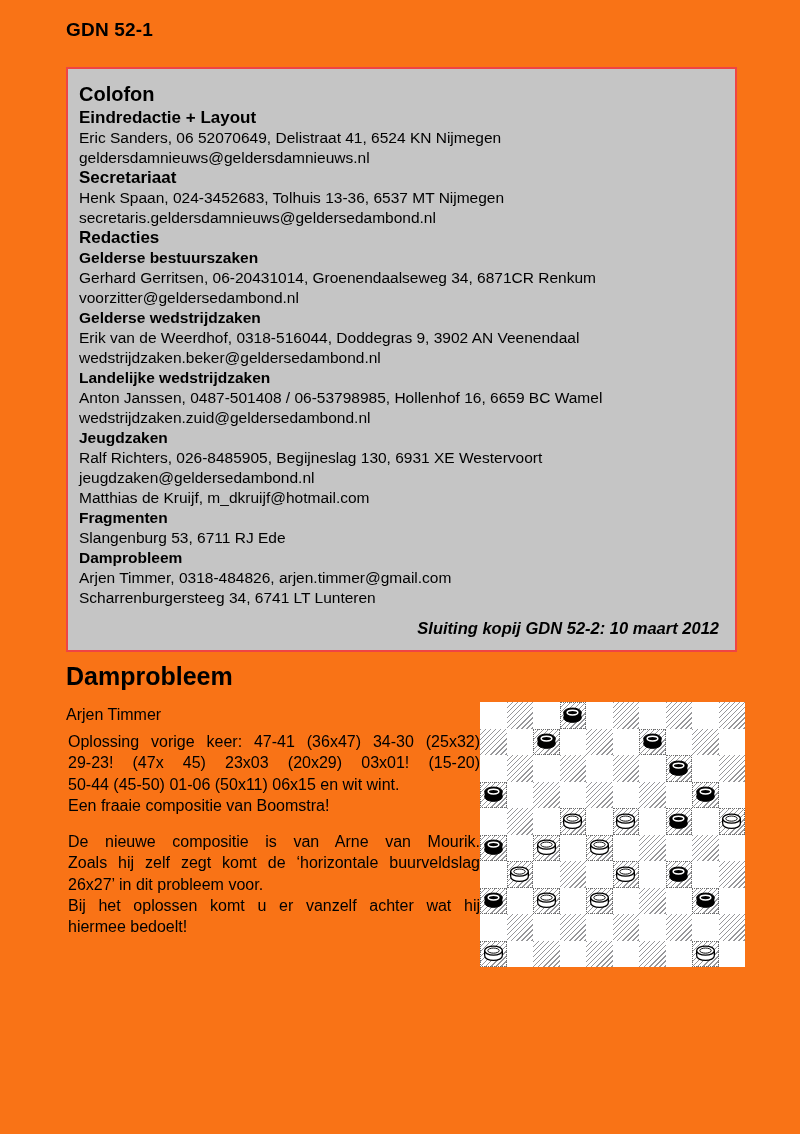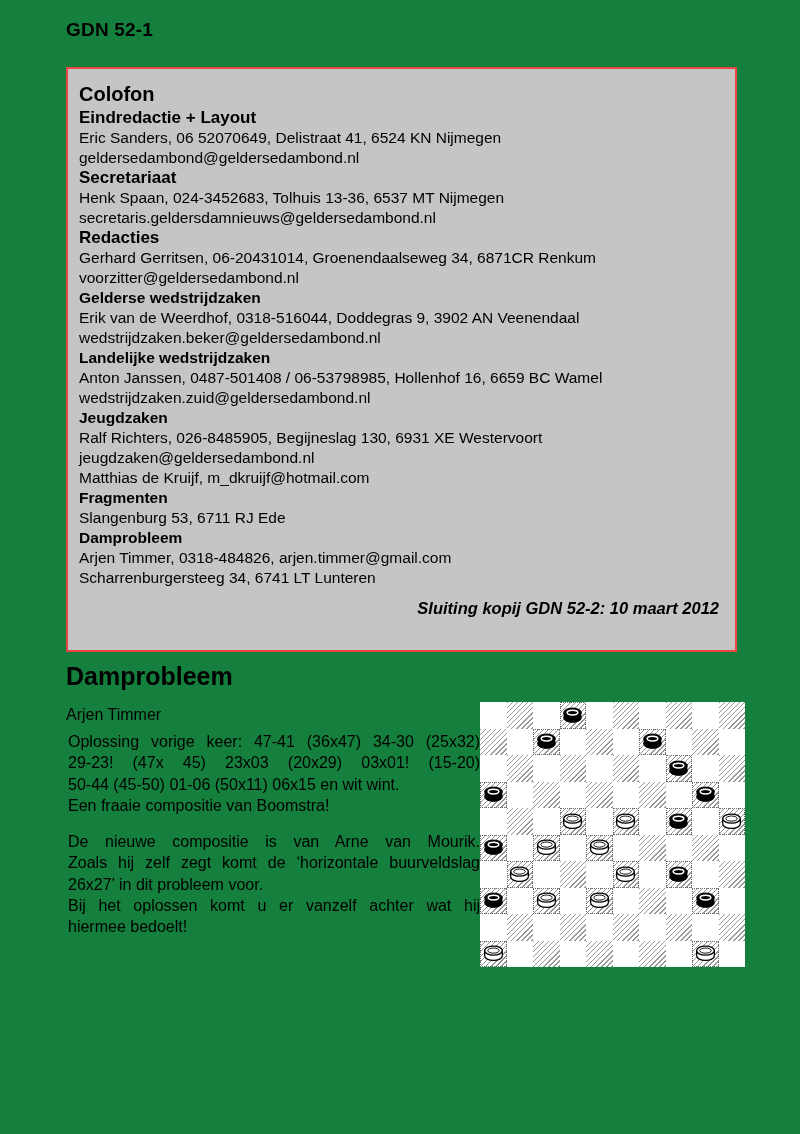--- a/index.html
+++ b/index.html
@@ -1,18 +1,18 @@
 <!DOCTYPE html>
 <html><head>
 <meta charset="utf-8">
 <style>
   * { margin:0; padding:0; box-sizing:border-box; }
   html,body { background:#888; }
   .page {
-    position:relative; width:800px; height:1134px; background:#15803d;
+    position:relative; width:800px; height:1134px; background:#f97316;
     font-family:"Liberation Sans", sans-serif; color:#000; overflow:hidden;
     margin:0 auto;
   }
   .header-title {
     position:absolute; left:66px; top:19px;
     font-size:19px; font-weight:bold; letter-spacing:.2px;
   }
   .colofon-box {
     position:absolute; left:66px; top:67px; width:671px; height:585px;
     border:2px solid #ef4444; padding:13px 11px 0 11px;
@@ -46,25 +46,26 @@
 
 <div class="page">
 
   <div class="header-title">GDN 52-1</div>
 
   <div class="colofon-box" style="background: rgb(197, 197, 197);">
     <div class="colofon-title">Colofon</div>
     <div id="colofon-lines">
         <div class="cline h2">Eindredactie + Layout</div>
         <div class="cline">Eric Sanders, 06 52070649, Delistraat 41, 6524 KN Nijmegen</div>
-        <div class="cline">geldersedambond@geldersedambond.nl</div>
+        <div class="cline">geldersdamnieuws@geldersdamnieuws.nl</div>
         <div class="cline h2">Secretariaat</div>
         <div class="cline">Henk Spaan, 024-3452683, Tolhuis 13-36, 6537 MT Nijmegen</div>
         <div class="cline">secretaris.geldersdamnieuws@geldersedambond.nl</div>
         <div class="cline h2">Redacties</div>
+        <div class="cline h3">Gelderse bestuurszaken</div>
         <div class="cline">Gerhard Gerritsen, 06-20431014, Groenendaalseweg 34, 6871CR Renkum</div>
         <div class="cline">voorzitter@geldersedambond.nl</div>
         <div class="cline h3">Gelderse wedstrijdzaken</div>
         <div class="cline">Erik van de Weerdhof, 0318-516044, Doddegras 9, 3902 AN Veenendaal</div>
         <div class="cline">wedstrijdzaken.beker@geldersedambond.nl</div>
         <div class="cline h3">Landelijke wedstrijdzaken</div>
         <div class="cline">Anton Janssen, 0487-501408 / 06-53798985, Hollenhof 16, 6659 BC Wamel</div>
         <div class="cline">wedstrijdzaken.zuid@geldersedambond.nl</div>
         <div class="cline h3">Jeugdzaken</div>
         <div class="cline">Ralf Richters, 026-8485905, Begijneslag 130, 6931 XE Westervoort</div>

